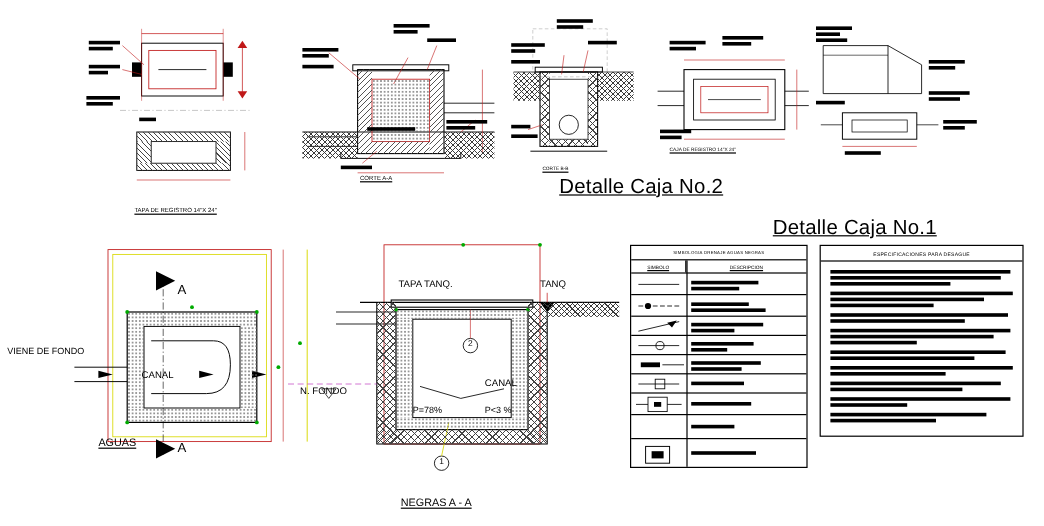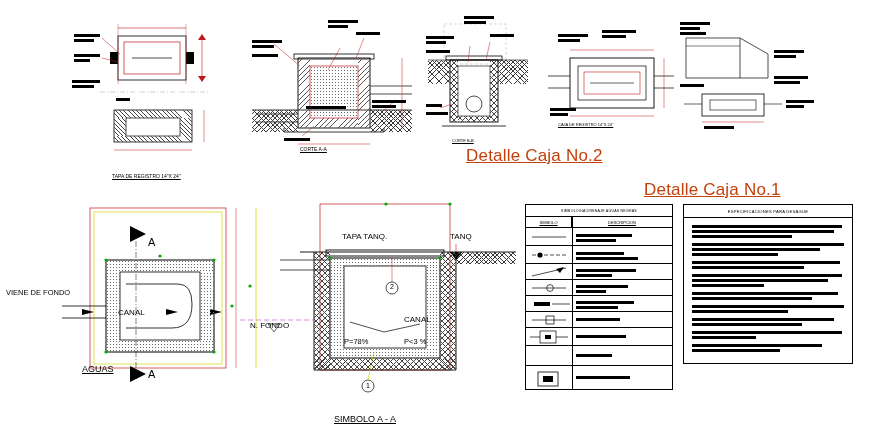--- a/index.html
+++ b/index.html
@@ -13,21 +13,21 @@
   }
   .cad { position:absolute; }
   .lbl {
     position:absolute;
     font-family:"Liberation Sans", sans-serif;
     color:#000;
     white-space:nowrap;
   }
   .title-big {
     font-size:17px;
-    color:#c2410c;
+    color:#000000;
     text-decoration:underline;
     letter-spacing:0.2px;
   }
   .tiny { font-size:5px; }
   .xtiny { font-size:4px; }
   .mid { font-size:8px; }
   .ul { text-decoration:underline; }
 
   
   .bar { position:absolute; background:#000; }
@@ -339,29 +339,29 @@
   <div class="hatch-dot" style="position:absolute; left:30px; top:58px; width:110px; height:8px;"></div>
   <div class="hatch-dot" style="position:absolute; left:30px; top:148px; width:110px; height:10px;"></div>
   <div class="hatch-dot" style="position:absolute; left:30px; top:66px; width:14px; height:82px;"></div>
   <div class="hatch-dot" style="position:absolute; left:126px; top:66px; width:14px; height:82px;"></div>
   <div class="hatch-brick" style="position:absolute; left:14px; top:52px; width:16px; height:118px;"></div>
   <div class="hatch-brick" style="position:absolute; left:140px; top:52px; width:16px; height:118px;"></div>
   <div class="hatch-brick" style="position:absolute; left:14px; top:158px; width:142px; height:12px;"></div>
   <div class="hatch-cross" style="position:absolute; left:156px; top:52px; width:60px; height:12px;"></div>
 </div>
 
-<div class="lbl" style="left:342px; top:232px; font-size:8px;text-align:center;">TAPA TANQ.</div>
+<div class="lbl" style="left:332px; top:232px; font-size:8px;text-align:center;">TAPA TANQ.</div>
 <div class="lbl" style="left:404px; top:315px; font-size:8px;">CANAL</div>
 <div class="lbl" style="left:450px; top:232px; font-size:8px;">TANQ</div>
 <div class="lbl" style="left:250px; top:321px; font-size:8px;">N. FONDO</div>
 <div class="lbl" style="left:344px; top:337px; font-size:7.5px;">P=78%</div>
 <div class="lbl" style="left:404px; top:337px; font-size:7.5px;">P&lt;3 %</div>
 <div class="lbl" style="left:390px; top:283px; font-size:7px;">2</div>
 <div class="lbl" style="left:366px; top:382px; font-size:7px;">1</div>
-<div class="lbl ul" style="left:334px; top:414px; font-size:9px;">SIMBOLO  A - A</div>
+<div class="lbl ul" style="left:334px; top:414px; font-size:9px;">NEGRAS  A - A</div>
 
 <div class="tbl" style="left:525px; top:204px; width:148px; height:186px;">
   <div style="position:absolute; left:0; top:0; width:100%; height:12px; border-bottom:0.8px solid #000;
               display:flex; align-items:center; justify-content:center;">
     <span style="font-size:3.6px; letter-spacing:0.2px;">SIMBOLOGIA DRENAJE AGUAS NEGRAS</span>
   </div>
   <div style="position:absolute; left:0; top:12px; width:100%; height:11px; border-bottom:0.8px solid #000;">
     <div style="position:absolute; left:0; top:0; width:46px; height:100%; border-right:0.8px solid #000;
                 display:flex; align-items:center; justify-content:center;">
       <span style="font-size:4px; text-decoration:underline;">SIMBOLO</span>

